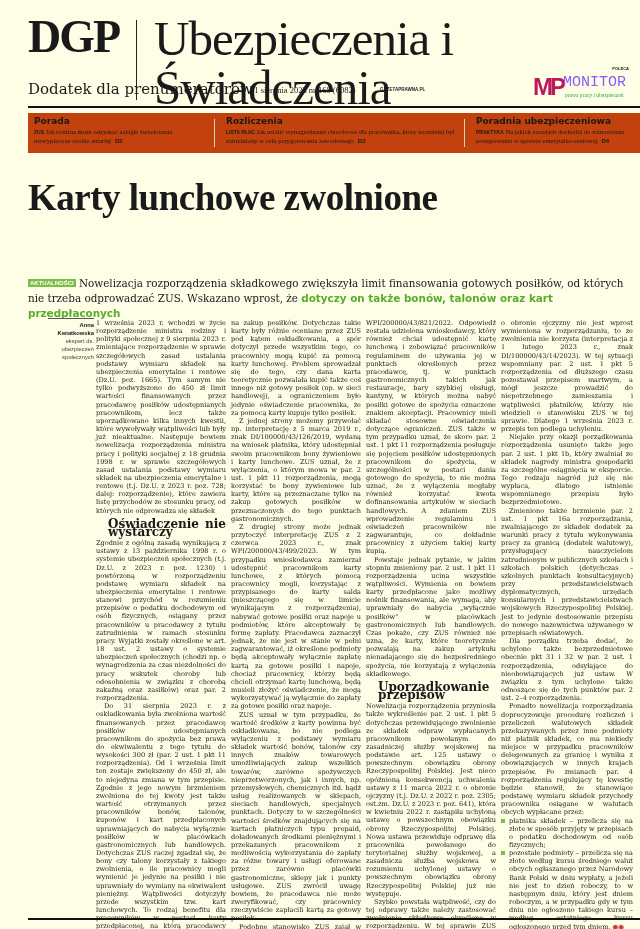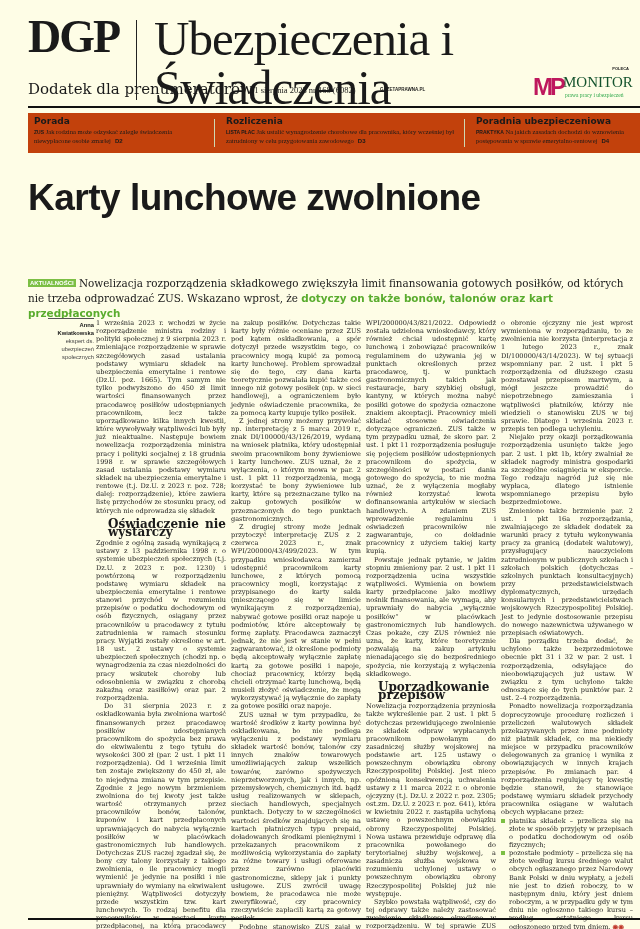--- a/index.html
+++ b/index.html
@@ -12,34 +12,34 @@
   .title { position:absolute; left:126px; top:8px; font-family:"Liberation Serif", serif; font-size:49px; letter-spacing:-1px; line-height:1; }
 
   .subbar { position:absolute; left:28px; top:80px; width:612px; height:20px; }
   .sub-title { position:absolute; left:0; top:0; font-family:"DejaVu Serif", serif; font-size:15px; }
   .sub-date { position:absolute; left:222px; top:5px; font-family:"Liberation Serif", serif; font-size:8.5px; }
   .sub-site { position:absolute; left:352px; top:7px; font-family:"Liberation Sans", sans-serif; font-size:4.5px; font-weight:bold; }
 
   .mp { position:absolute; left:533px; top:66px; width:106px; height:36px; }
   .mp-polecca { position:absolute; right:10px; top:0; font-family:"Liberation Sans", sans-serif; font-size:4px; font-weight:bold; }
   .mp-logo { position:absolute; left:0; top:9px; font-family:"Liberation Sans", sans-serif; font-weight:bold; font-size:24px; color:#be185d; letter-spacing:-3px; line-height:1; }
-  .mp-monitor { position:absolute; left:30px; top:9px; font-family:Liberation Serif, serif; font-size:15px; color:#14532d; line-height:1; }
+  .mp-monitor { position:absolute; left:30px; top:9px; font-family:Liberation Mono, monospace; font-size:15px; color:#8b5cf6; line-height:1; }
   .mp-tag { position:absolute; left:32px; top:26px; font-family:"Liberation Serif", serif; font-size:5.5px; color:#2ea84a; }
 
   .hrule { position:absolute; left:28px; top:106px; width:612px; height:2px; background:#111; }
 
   .teasers { position:absolute; left:28px; top:113px; width:612px; height:40px; background:#c2410c; }
   .teaser { position:absolute; top:3px; }
   .teaser h3 { font-family:"DejaVu Sans", sans-serif; font-size:9px; font-weight:bold; margin-bottom:2px; }
   .teaser p { font-family:"Liberation Serif", serif; font-size:6.6px; line-height:1.35; }
   .teaser .kick { font-family:"Liberation Sans", sans-serif; font-weight:bold; font-size:5px; text-transform:uppercase; }
   .teaser .pg { font-family:"Liberation Sans", sans-serif; font-weight:bold; font-size:6px; margin-left:4px; }
   .tsep { position:absolute; top:6px; width:1px; height:28px; background:#cfd9b3; }
 
-  .headline { position:absolute; left:28px; top:178px; font-family:Liberation Sans, sans-serif; font-size:37px; line-height:40px; letter-spacing:-0.5px; }
+  .headline { position:absolute; left:28px; top:178px; font-family:Liberation Serif, serif; font-size:37px; line-height:40px; letter-spacing:-0.5px; }
 
   .lead { position:absolute; left:28px; top:276px; width:600px; font-family:"DejaVu Serif", serif; font-size:10.4px; line-height:15px; }
   .lead .badge { font-family:"Liberation Sans", sans-serif; font-weight:bold; font-size:6px; background:#7cbf44; color:#fff; padding:1px 2px; vertical-align:2px; text-transform:uppercase; }
   .lead .green { color:#5aac2e; font-family:"DejaVu Sans", sans-serif; font-weight:bold; }
 
   .author { position:absolute; left:48px; top:318px; width:46px; text-align:right; font-family:"Liberation Sans", sans-serif; font-size:5.8px; line-height:8px; border-top:1px solid #555; padding-top:2px; }
   .author .nm { font-weight:bold; }
   .author .role { color:#444; }
 
   .col { position:absolute; top:319px; font-family:"DejaVu Serif", serif; font-size:6.55px; line-height:8.15px; text-align:justify; hyphens:manual; }

